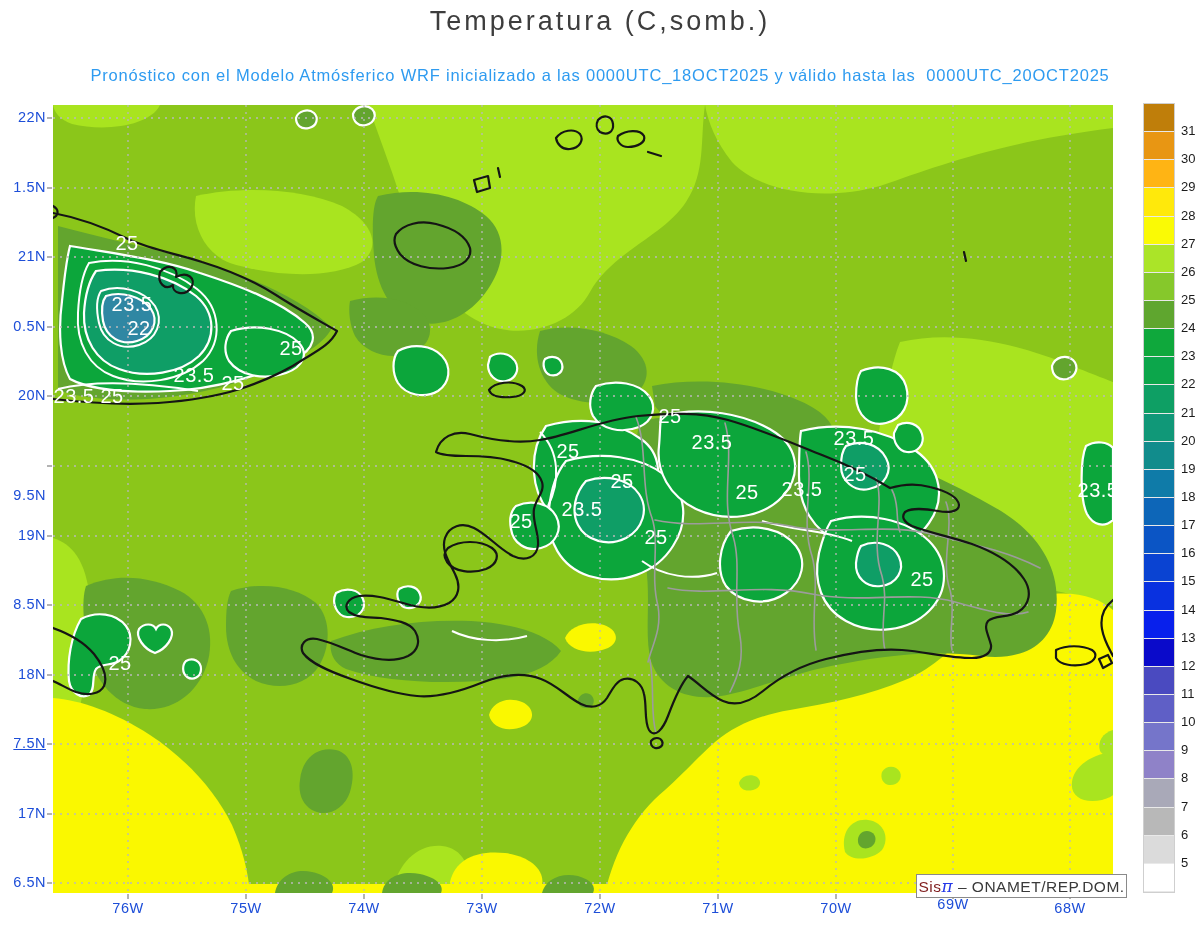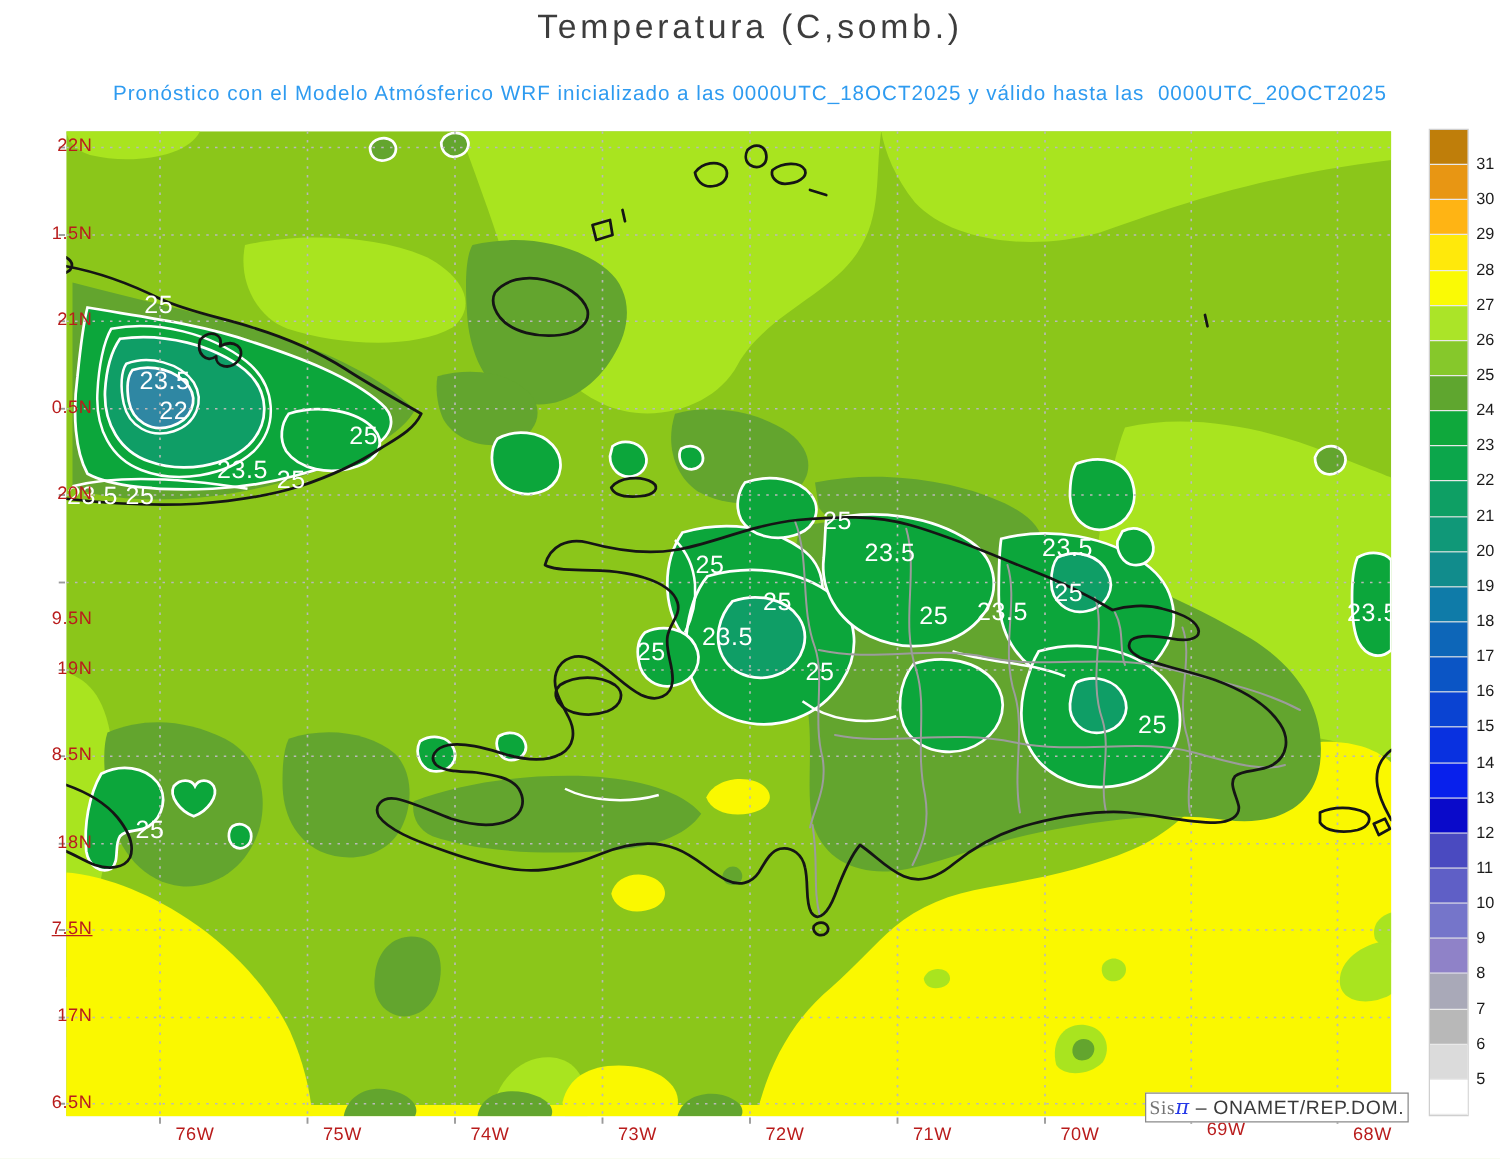--- a/index.html
+++ b/index.html
@@ -3,30 +3,30 @@
 <meta charset="utf-8">
 <style>
   html,body{margin:0;padding:0;background:#ffffff;width:1200px;height:927px;
     font-family:"Liberation Sans", sans-serif;overflow:hidden;position:relative;}
   #stage{position:absolute;left:0;top:0;width:1200px;height:927px;}
   .hdr{position:absolute;left:0;width:1200px;text-align:center;white-space:pre;}
   #title{top:6px;font-size:27px;letter-spacing:3px;color:#3d3d3d;}
   #subtitle1{top:44px;font-size:17px;letter-spacing:1px;color:#2424DC;}
   #subtitle2{top:66px;font-size:16.5px;letter-spacing:0.8px;color:#2E9BF0;}
   #mapsvg{position:absolute;left:0;top:0;}
-  .lat-lab,.lon-lab{position:absolute;font-size:14.5px;color:#b91c1c;letter-spacing:0.5px;padding-left:28px;}
+  .lat-lab,.lon-lab{position:absolute;font-size:14.5px;color:#1d4ed8;letter-spacing:0.5px;}
   .lat-lab{width:46px;text-align:right;left:0;}
   .lon-lab{width:46px;text-align:center;}
   #colorbar{position:absolute;left:1143px;top:103px;width:30px;border:1px solid #cfcfcf;}
   .cb-seg{width:30px;border-bottom:1px solid #e9e9e9;}
   .cb-lab{position:absolute;left:1181px;font-size:13px;color:#1b1b1b;}
   #credit{position:absolute;left:916px;top:874px;width:209px;height:22px;background:#ffffff;
     border:1.5px solid #8a8a8a;font-size:15.5px;line-height:22px;text-align:center;
     letter-spacing:0.5px;color:#3a3a3a;white-space:pre;}
-  #credit .blue{color:#737373;font-family:Liberation Serif, serif;}
+  #credit .blue{color:#7f1d1d;}
   #credit .pi{color:#2538E8;font-family:"DejaVu Serif",serif;font-style:italic;font-size:17px;}
   
   .f25{fill:var(--c25);} .f26{fill:var(--c26);} .f27{fill:var(--c27);}
   .f24{fill:var(--c24);} .f23{fill:var(--c23);} .f21{fill:var(--c21);} .f20{fill:var(--c20);}
   .wctr{stroke:#ffffff;stroke-width:2.2;}
   .wline{stroke:#ffffff;stroke-width:2;fill:none;}
   .coast{stroke:#151515;stroke-width:2.2;fill:none;stroke-linejoin:round;stroke-linecap:round;}
   .prov{stroke:#9C9C9C;stroke-width:1.6;fill:none;stroke-linecap:round;}
   .grid{stroke:#B9B9B9;stroke-width:1.3;stroke-dasharray:2 5;}
   .tick{stroke:#9A9A9A;stroke-width:1.5;}

